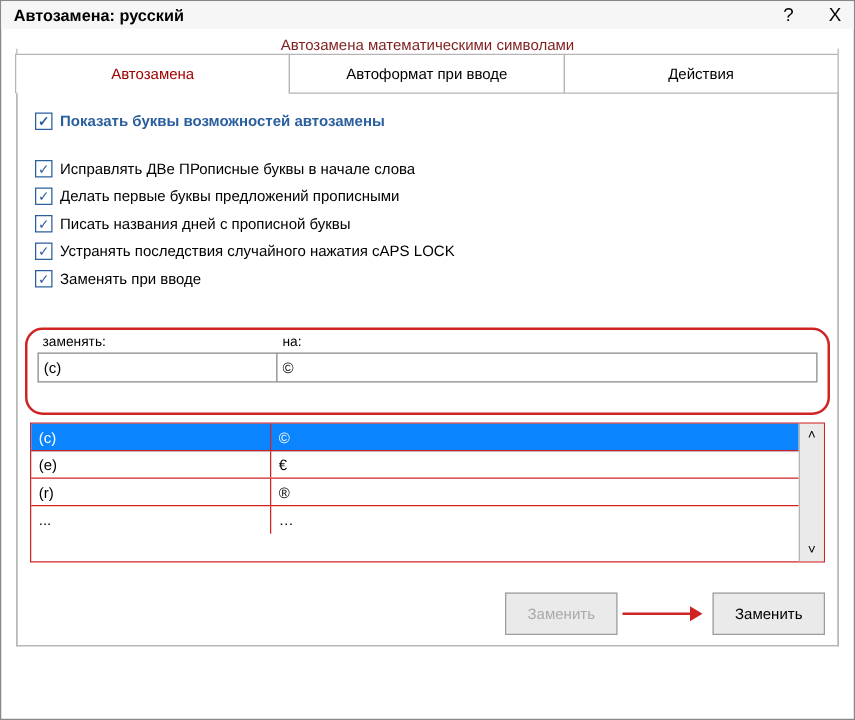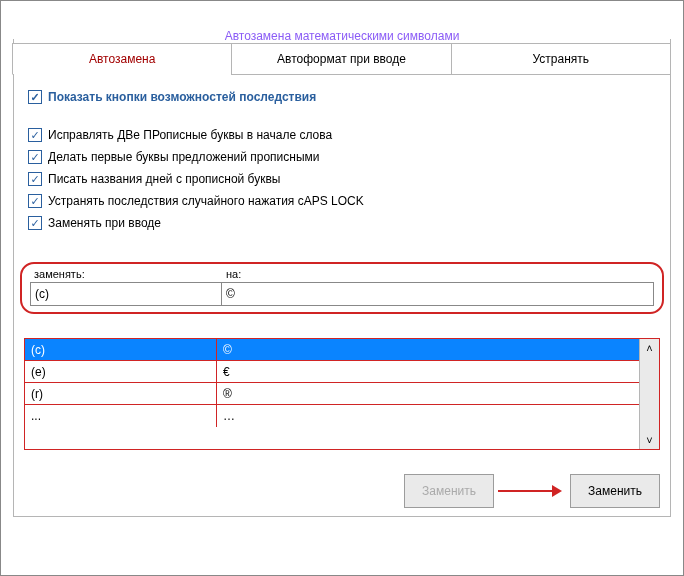--- a/index.html
+++ b/index.html
@@ -47,21 +47,21 @@
     border: 1px solid #b5b5b5;
     border-top: none;
   }
   .fieldset-legend {
     position: absolute;
     top: -10px;
     left: 50%;
     transform: translateX(-50%);
     background: #fff;
     padding: 0 6px;
-    color: #8b5cf6;
+    color: #7f1d1d;
     font-size: 12px;
   }
 
   .tabrow {
     position: absolute;
     top: 42px;
     left: 12px;
     right: 12px;
     height: 32px;
     display: flex;
@@ -132,21 +132,21 @@
     align-items: center;
     justify-content: center;
     cursor: pointer;
   }
 
   .inputzone {
     position: absolute;
     top: 188px;
     left: 6px;
     right: 6px;
-    height: 52px;
+    height: 70px;
     border: 2px solid #d02424;
     border-radius: 14px;
     padding: 4px 8px 4px 8px;
   }
   .collabels {
     display: flex;
     padding-left: 4px;
     font-size: 11px;
   }
   .collabels .lab1 { width: 192px; }
@@ -248,42 +248,49 @@
   .btnrow-bottom .btn {
     border: 2px solid #10427a;
     min-width: 84px;
   }
 </style>
 </head>
 <body>
 
 <div class="window">
 
+  <div class="titlebar">
+    <div class="titlebar-title">Автозамена: русский</div>
+    <div class="titlebar-controls">
+      <span>?</span>
+      <span>X</span>
+    </div>
+  </div>
 
   <div class="outer-frame">
     <div class="fieldset-legend">Автозамена математическими символами</div>
   </div>
 
   <div class="tabrow">
     <div class="tab active">
       <span>Автозамена</span>
     </div>
     <div class="tab">
       <span>Автоформат при вводе</span>
     </div>
     <div class="tab">
-      <span>Устранять</span>
+      <span>Действия</span>
     </div>
   </div>
 
   <div class="tabcontent">
 
     <div class="checkrow top">
       <span class="checkbox">✓</span>
-      <span>Показать кнопки возможностей последствия</span>
+      <span>Показать буквы возможностей автозамены</span>
     </div>
 
     <div class="gap"></div>
 
     <div class="checkrow">
       <span class="checkbox">✓</span>
       <span>Исправлять ДВе ПРописные буквы в начале слова</span>
     </div>
     <div class="checkrow">
       <span class="checkbox">✓</span>

